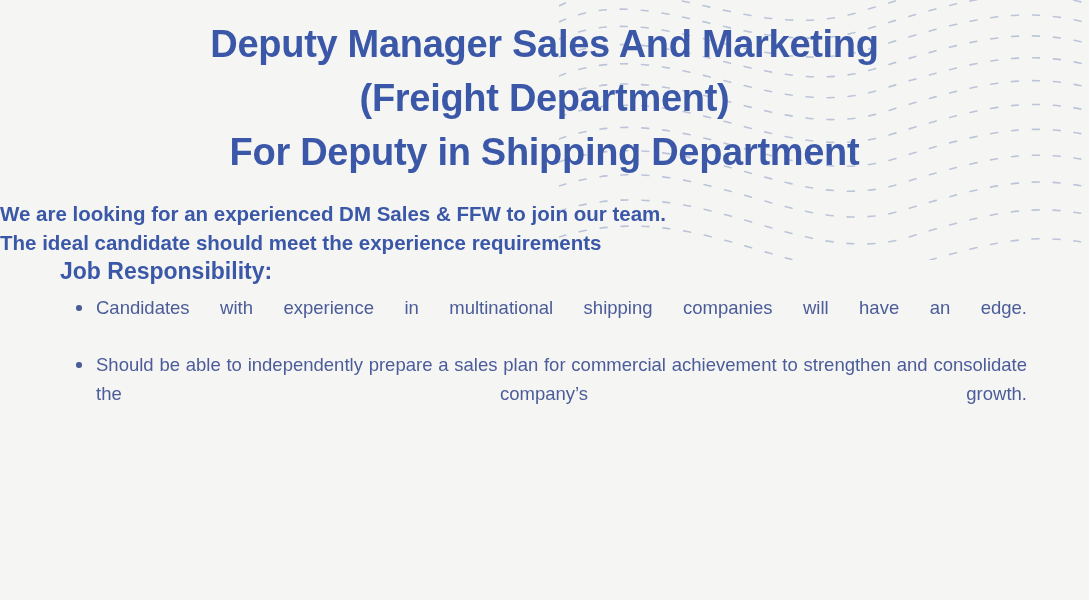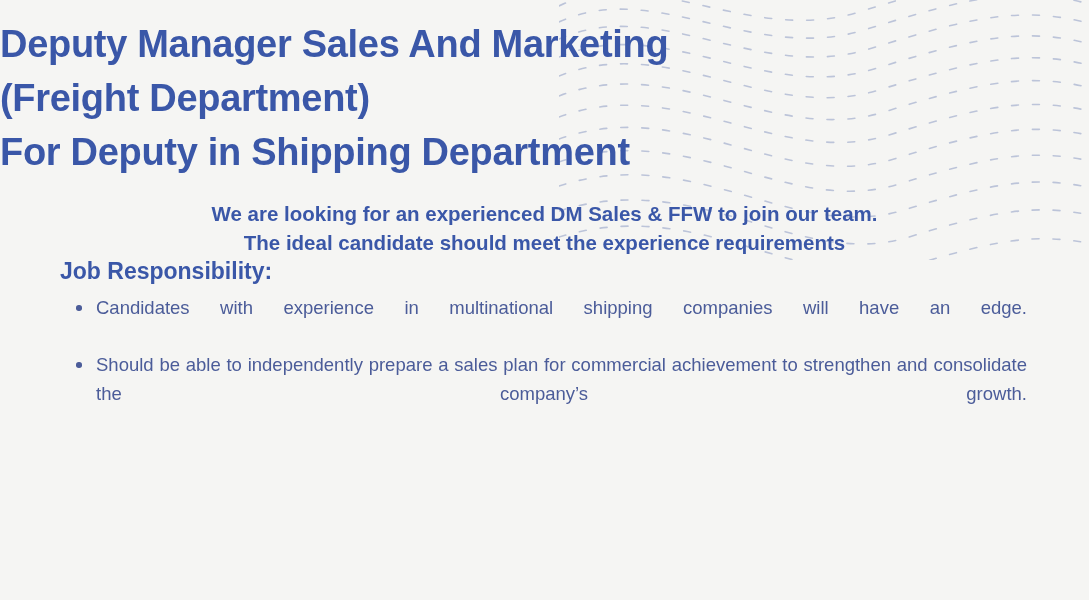--- a/index.html
+++ b/index.html
@@ -36,32 +36,32 @@
   
   #content {
     position: relative;
     z-index: 2;
     width: 100%;
     height: 100%;
   }
 
   .title-block {
     padding-top: 17px;
+    text-align: center;
   }
   .title-line {
     color: #3a57a8;
     font-weight: bold;
     font-size: 38px;
     line-height: 54px;
     letter-spacing: -0.3px;
     white-space: nowrap;
   }
 
   .subtitle-block {
-    text-align: center;
     margin-top: 20px;
   }
   .subtitle-line {
     color: #3a57a8;
     font-weight: bold;
     font-size: 20.5px;
     line-height: 29px;
     white-space: nowrap;
   }
 

